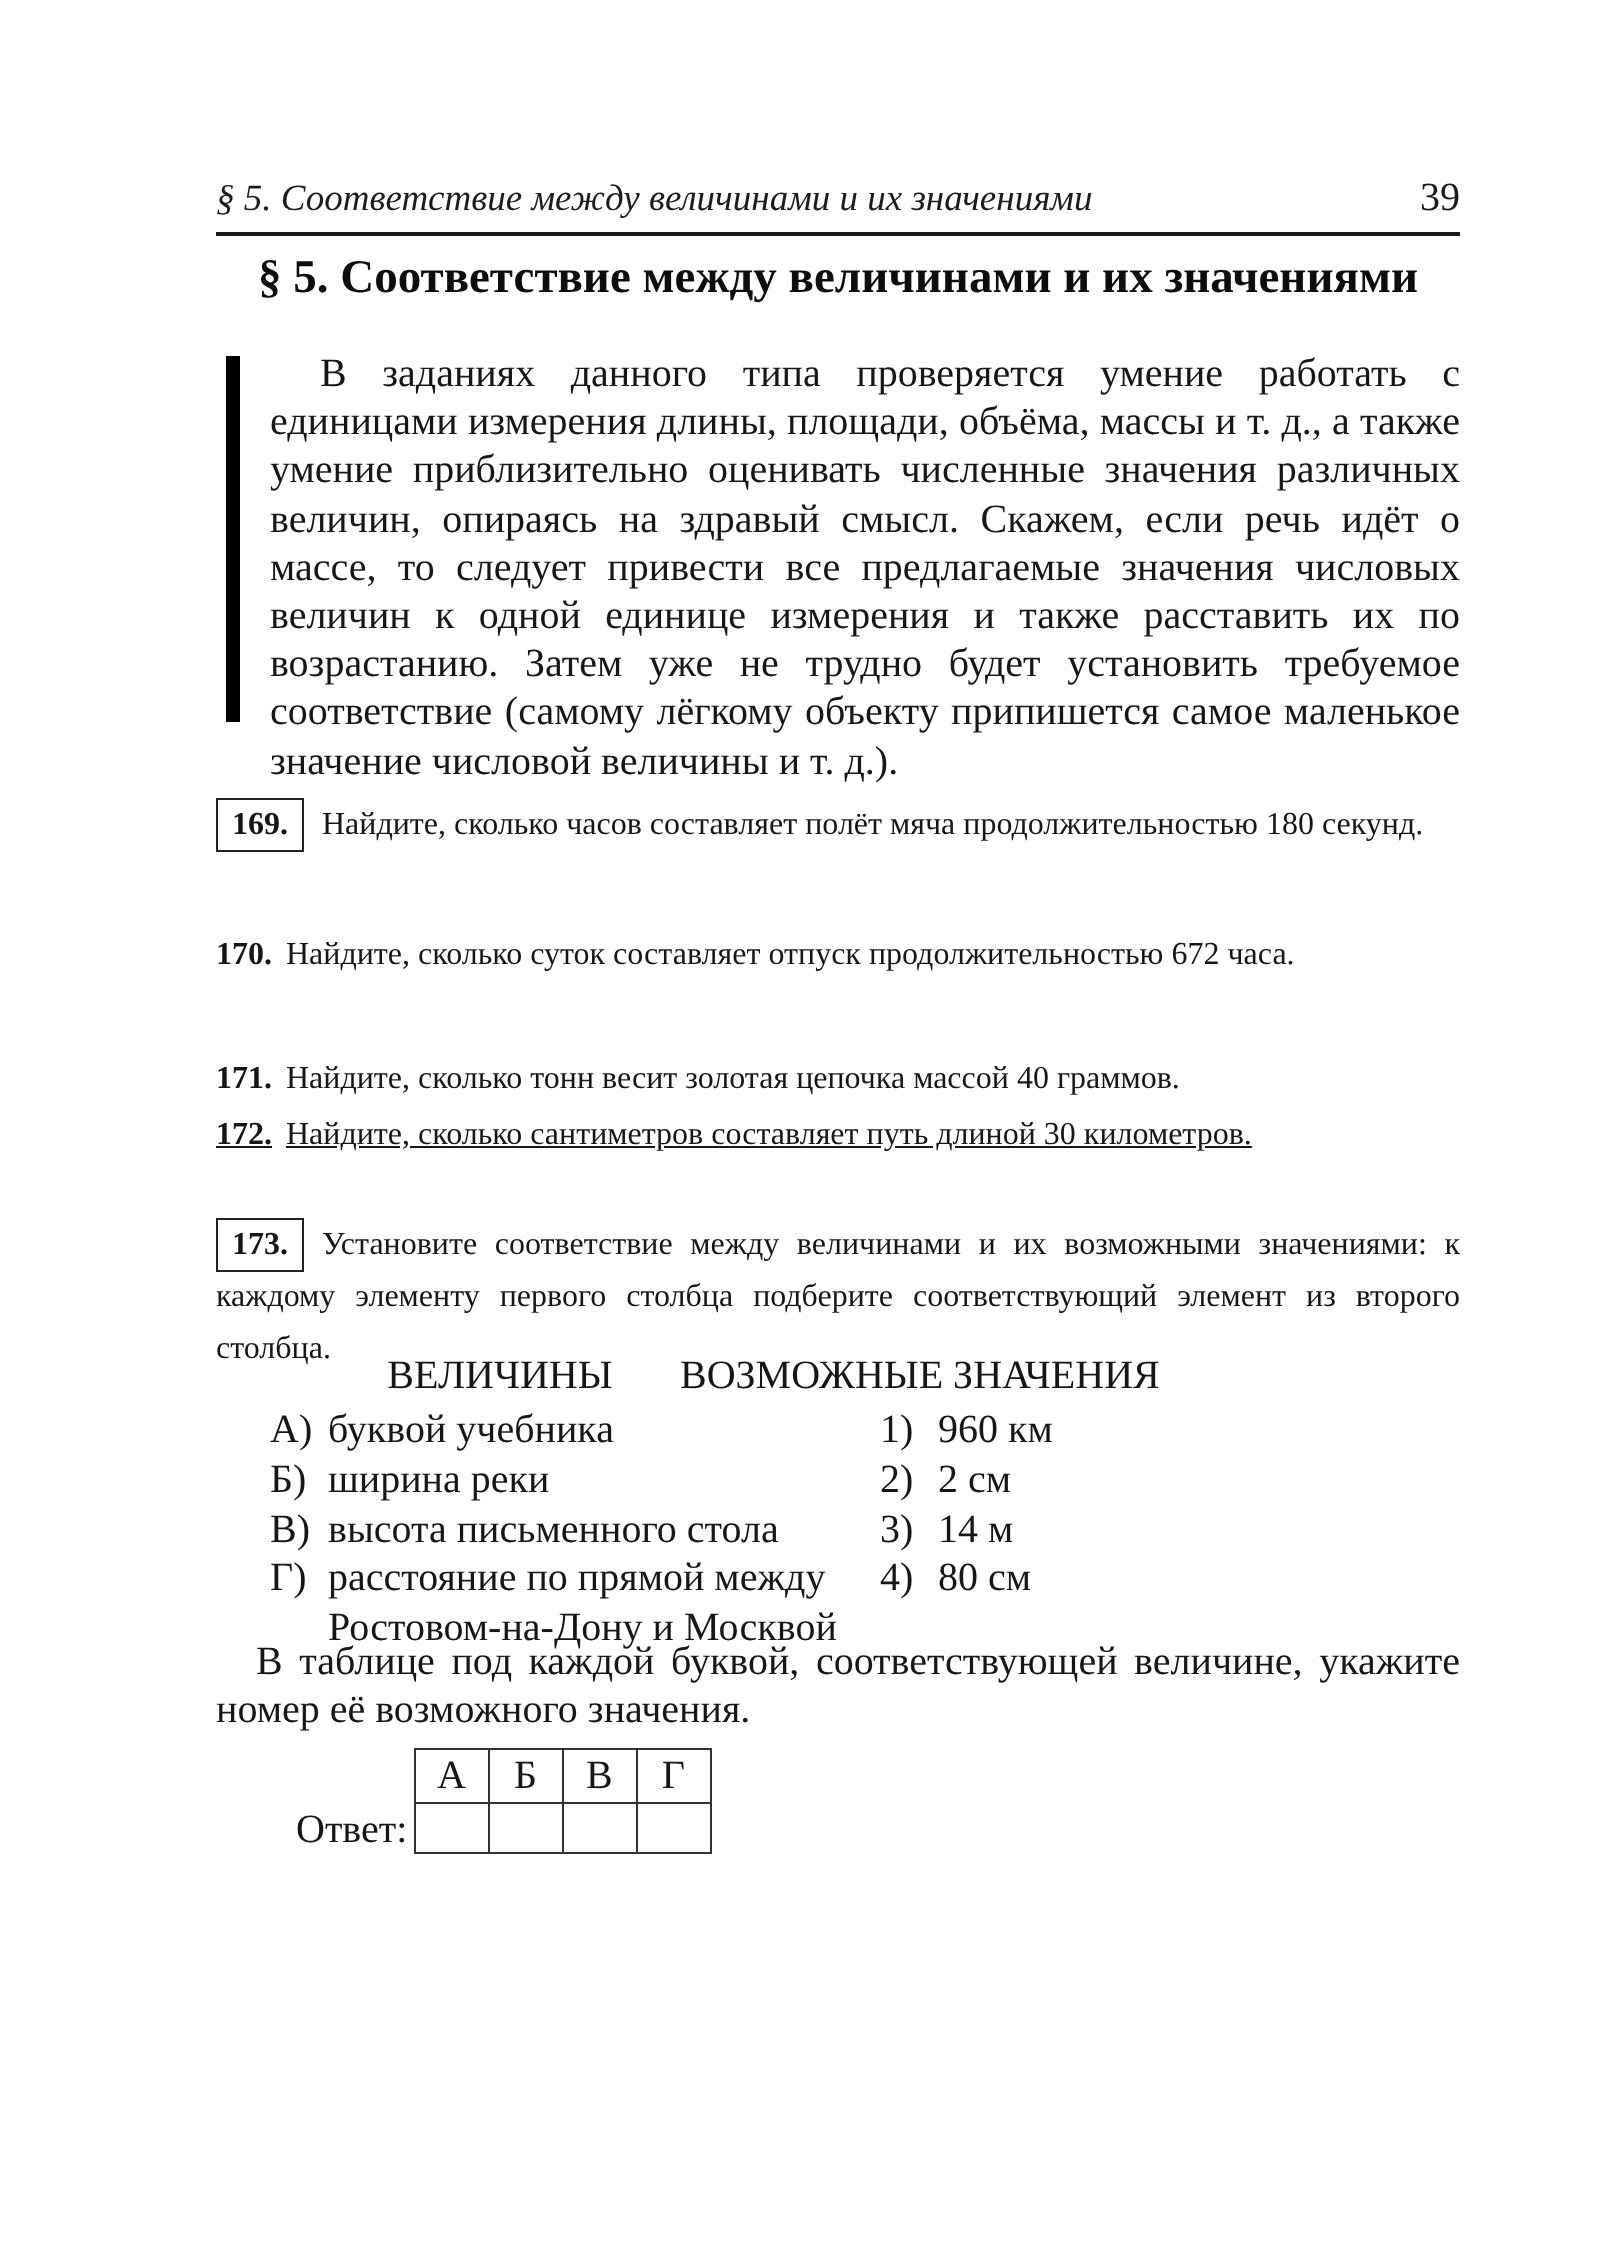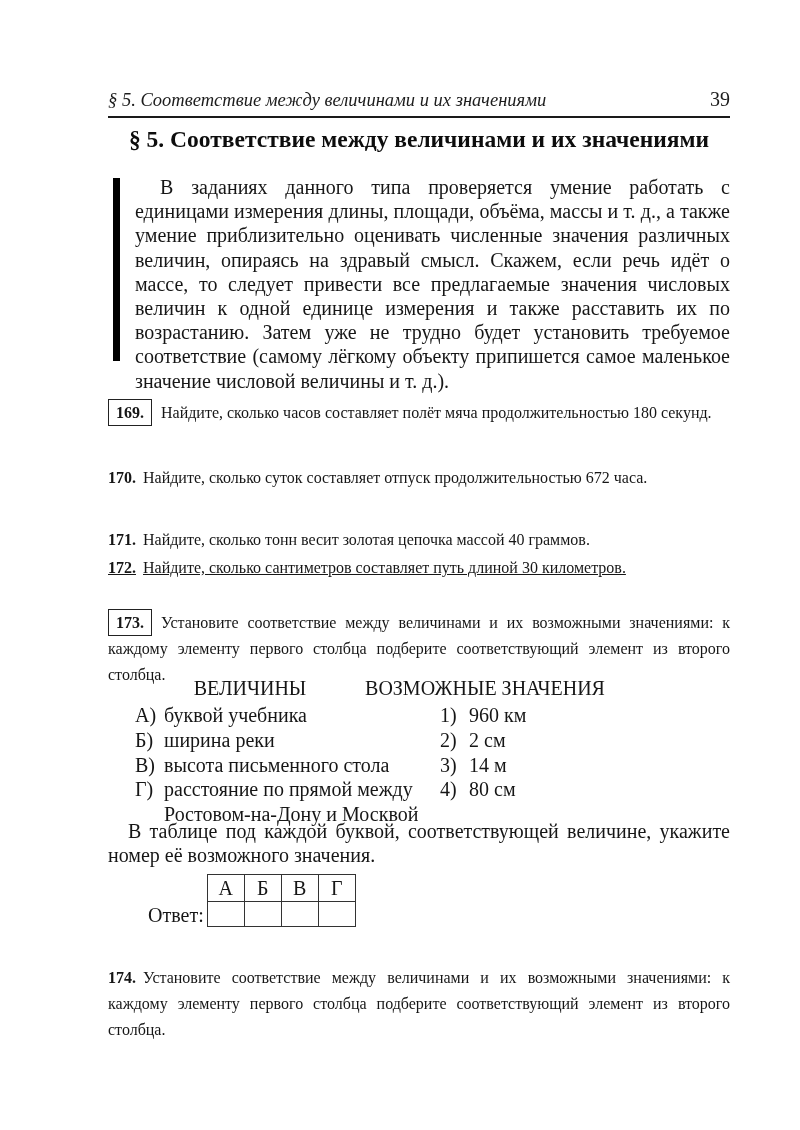--- a/index.html
+++ b/index.html
@@ -47,21 +47,21 @@
   .pnum { font-weight:bold; margin-right:7px; }
   .pnum.boxed {
     display:inline-block; border:1.8px solid #222; padding:0px 7px;
     margin-right:9px; line-height:25px;
   }
 
   
   .match { top:677px; left:108px; width:622px; font-size:20px; color:#161616; }
   .match-headers { position:relative; height:25px; }
   .mh-left  { position:absolute; left:0;   width:284px; text-align:center; }
-  .mh-right { position:absolute; left:232px; width:290px; text-align:center; }
+  .mh-right { position:absolute; left:232px; width:290px; }
   .match-cols { position:relative; margin-top:1px; }
   .mcol-left  { position:absolute; left:27px;  top:0; width:292px; }
   .mcol-right { position:absolute; left:332px; top:0; width:210px; }
   .mitem { display:flex; line-height:24.8px; }
   .mlabel { width:29px; flex:none; }
   .mtext { flex:1; }
 
   
   .note {
     top:820px; left:108px; width:622px; text-align:justify;
@@ -167,15 +167,14 @@
         <tr class="empty-row">
           <td></td>
           <td></td>
           <td></td>
           <td></td>
         </tr>
       </tbody>
     </table>
   </div>
 
-  <p class="problem p174"><span class="pnum">174.</span><span>Установите соответствие между величинами и их возможными значениями: к каждому элементу первого столбца подберите соответствующий элемент из второго столбца.</span></p>
 
 </div>
 
 </body></html>

